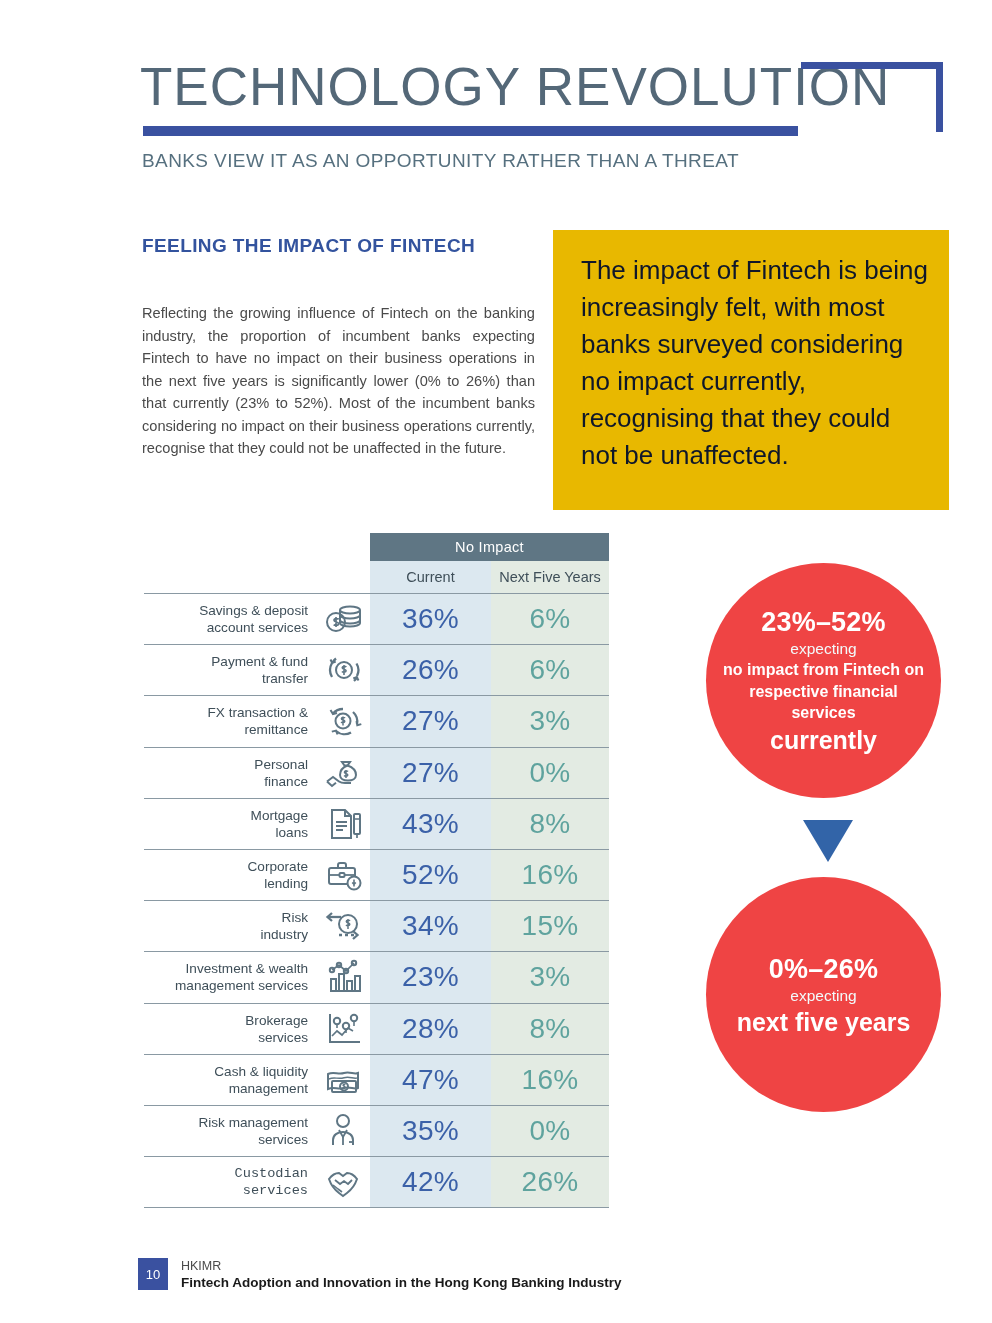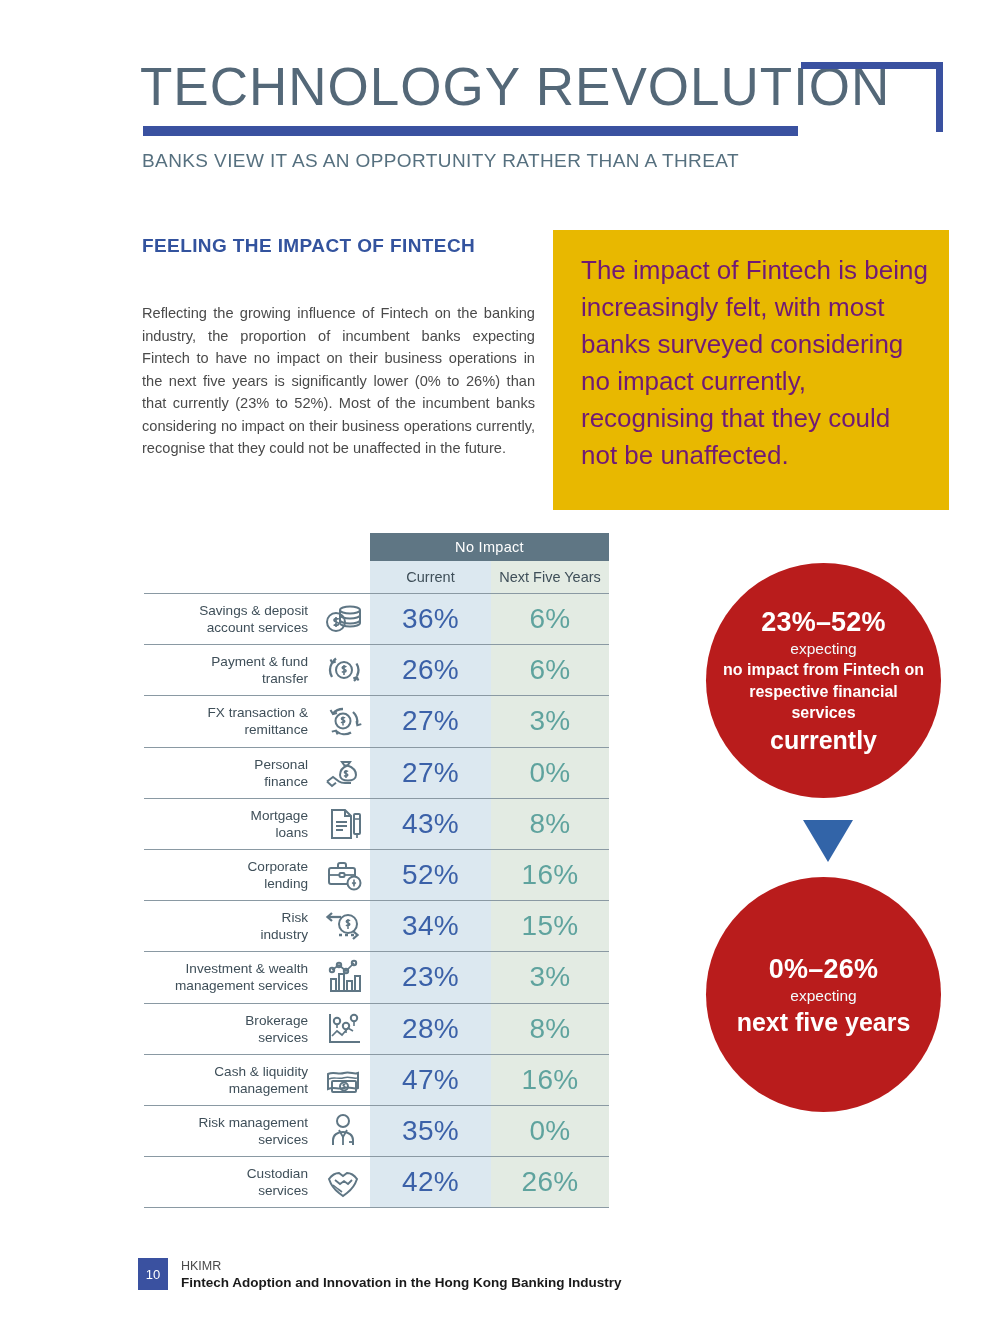--- a/index.html
+++ b/index.html
@@ -47,21 +47,21 @@
     text-align:justify;
   }
 
   
   .callout{
     position:absolute;left:505px;top:230px;width:396px;height:280px;
     background:#e8b800;
   }
   .callout-text{
     position:absolute;left:28px;top:22px;width:350px;
-    font-size:26px;line-height:37px;color:#701a75;font-weight:400;
+    font-size:26px;line-height:37px;color:#0f172a;font-weight:400;
   }
 
   
   .tbl{position:absolute;left:96px;top:533px;width:465px;}
   .hdr-noimpact{
     position:absolute;left:226px;top:0;width:239px;height:28px;
     background:#5f7684;color:#ffffff;font-size:14.5px;
     display:flex;align-items:center;justify-content:center;letter-spacing:.3px;
   }
   .hdr-cur{
@@ -94,21 +94,21 @@
     width:121px;background:#dce8f0;display:flex;align-items:center;justify-content:center;
     font-size:28px;color:#3b61a8;font-weight:400;letter-spacing:.3px;
   }
   .c-next{
     width:118px;background:#e3ebe3;display:flex;align-items:center;justify-content:center;
     font-size:28px;color:#5fa39e;font-weight:400;letter-spacing:.3px;
   }
 
   
   .circ{
-    position:absolute;border-radius:50%;background:#b91c1c;
+    position:absolute;border-radius:50%;background:#ef4444;
     display:flex;flex-direction:column;align-items:center;justify-content:center;
     text-align:center;color:#ffffff;box-sizing:border-box;
   }
   .circ-top{left:658px;top:563px;width:235px;height:235px;padding:0 10px;}
   .circ-bot{left:658px;top:877px;width:235px;height:235px;padding:0 10px;}
   .c-range{font-size:27px;font-weight:bold;letter-spacing:.2px;line-height:31px;}
   .c-expect{font-size:15.5px;font-weight:400;line-height:21px;color:#f2fbfc;}
   .c-body{font-size:16px;font-weight:bold;line-height:21.5px;}
   .c-emph{font-size:25px;font-weight:bold;line-height:28px;margin-top:2px;}
   .arrow{
@@ -312,21 +312,21 @@
               <path d="M10 34v-5c0-5 4.5-8 10-8s10 3 10 8v5" stroke-width="2"></path>
               <path d="M16 19l4 7 4-7" stroke-width="1.8"></path>
               <path d="M20 26v8" stroke-width="1.8"></path>
               <path d="M26 31h3" stroke-width="1.8"></path>
             </svg>
           </div>
           <div class="c-cur">35%</div>
           <div class="c-next">0%</div>
         </div>
         <div class="row">
-          <div class="c-label" style="display: block; padding-top: 8px;"><span>Custodian</span><br><span>services</span></div>
+          <div class="c-label" style="display: block; padding-top: 8px; font-family: Liberation Mono, monospace;"><span>Custodian</span><br><span>services</span></div>
           <div class="c-icon">
             <svg width="40" height="40" viewBox="0 0 40 40" fill="none" stroke="#5f7684" stroke-width="2">
               <path d="M6 17c3-4 7-6 10-6l4 3 4-3c3 0 7 2 10 6-2 6-6 11-10 14l-4 3-4-3C12 28 8 23 6 17z" stroke-width="2"></path>
               <path d="M12 18l5 4 4-3 4 3 4-4" stroke-width="1.8"></path>
               <path d="M10 23l5 4M15 27l4 3" stroke-width="1.6"></path>
             </svg>
           </div>
           <div class="c-cur">42%</div>
           <div class="c-next">26%</div>
         </div>

